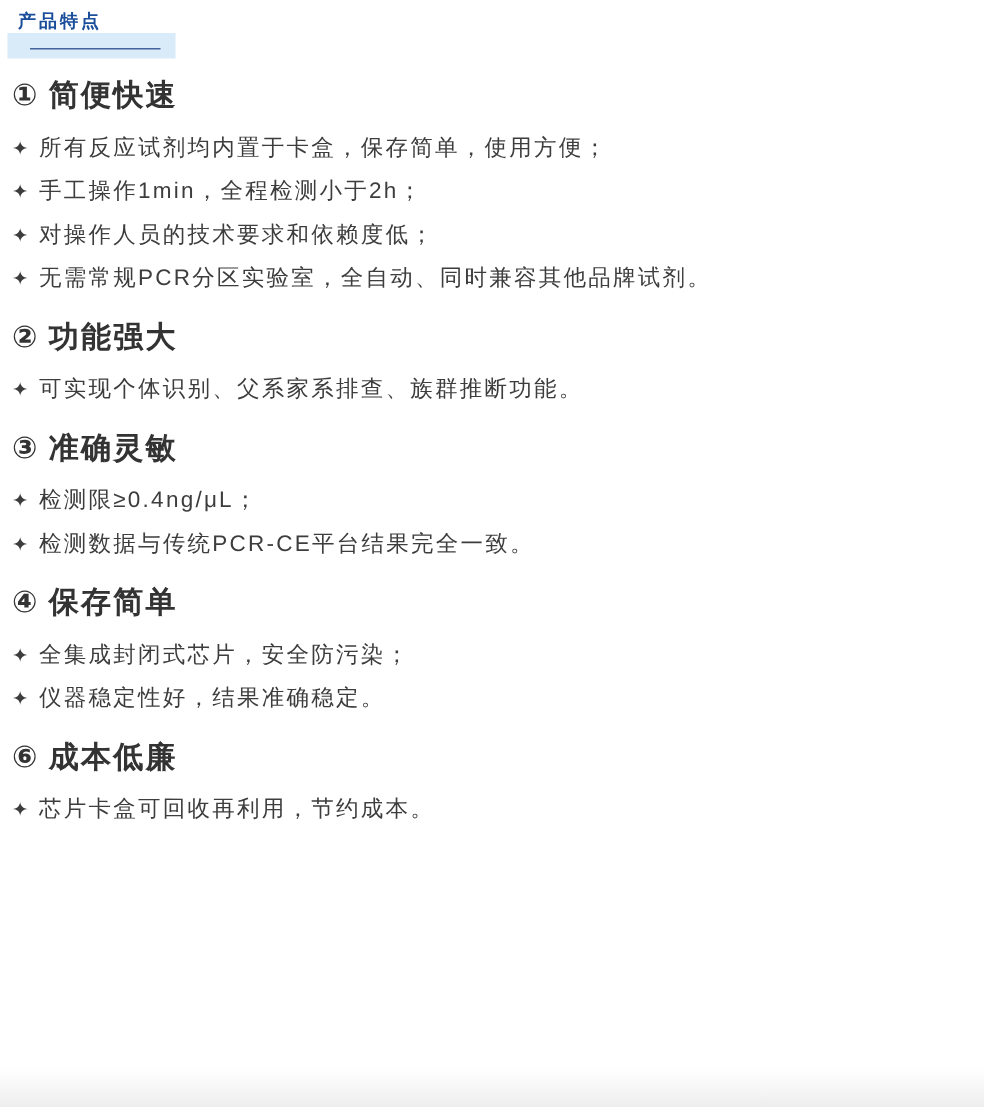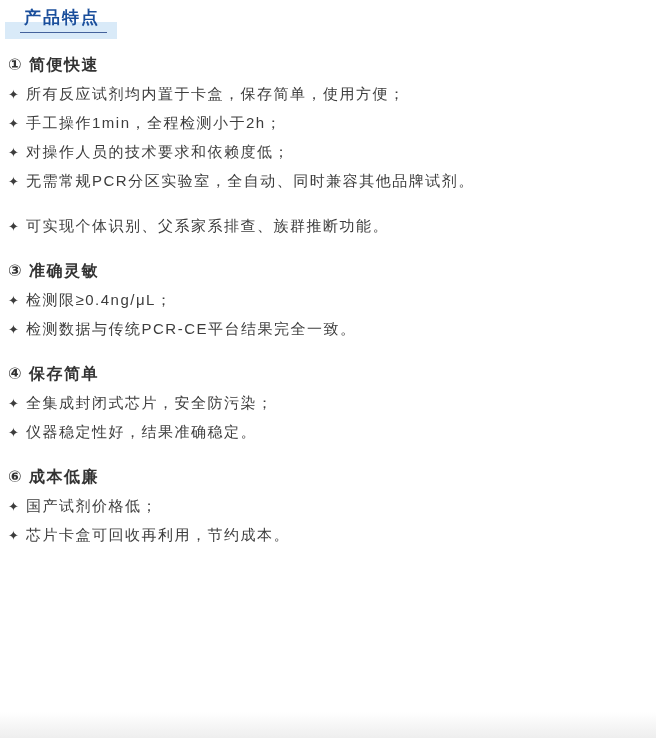--- a/index.html
+++ b/index.html
@@ -31,60 +31,60 @@
   .title-underline {
     position: absolute;
     left: 20px;
     top: 32px;
     width: 87px;
     height: 1px;
     background: #44629c;
   }
   .page-title {
     position: absolute;
-    left: 24px;
+    left: 12px;
     top: 6px;
     z-index: 1;
-    font-size: 17px;
+    font-size: 12px;
     font-weight: bold;
     letter-spacing: 2px;
     color: #1a4e9b;
     white-space: nowrap;
   }
   
   .content {
     padding-left: 8px;
   }
   .feature-section {
     margin-top: 16px;
   }
   .feature-section.first {
     margin-top: 8px;
   }
   .sec-heading {
     margin: 0;
     height: 29px;
     line-height: 29px;
-    font-size: 16px;
+    font-size: 20px;
     font-weight: bold;
     letter-spacing: 1.5px;
     color: #333333;
     white-space: nowrap;
   }
   .sec-num {
     margin-right: 6px;
   }
   .items {
     margin: 0;
     padding: 0;
     list-style: none;
   }
   .item {
     height: 29px;
-    line-height: 29px;
+    line-height: 40px;
     font-size: 15px;
     letter-spacing: 1.5px;
     color: #3d3d3d;
     white-space: nowrap;
   }
   .bullet {
     display: inline-block;
     width: 18px;
     font-size: 13px;
     color: #3d3d3d;
@@ -115,20 +115,21 @@
     <h3 class="sec-heading"><span class="sec-num">①</span><span>简便快速</span></h3>
     <ul class="items">
       <li class="item"><span class="bullet">✦</span><span>所有反应试剂均内置于卡盒，保存简单，使用方便；</span></li>
       <li class="item"><span class="bullet">✦</span><span>手工操作1min，全程检测小于2h；</span></li>
       <li class="item"><span class="bullet">✦</span><span>对操作人员的技术要求和依赖度低；</span></li>
       <li class="item"><span class="bullet">✦</span><span>无需常规PCR分区实验室，全自动、同时兼容其他品牌试剂。</span></li>
     </ul>
   </section>
 
   <section class="feature-section">
+    <h3 class="sec-heading"><span class="sec-num">②</span><span>功能强大</span></h3>
     <ul class="items">
       <li class="item"><span class="bullet">✦</span><span>可实现个体识别、父系家系排查、族群推断功能。</span></li>
     </ul>
   </section>
 
   <section class="feature-section">
     <h3 class="sec-heading"><span class="sec-num">③</span><span>准确灵敏</span></h3>
     <ul class="items">
       <li class="item"><span class="bullet">✦</span><span>检测限≥0.4ng/μL；</span></li>
       <li class="item"><span class="bullet">✦</span><span>检测数据与传统PCR-CE平台结果完全一致。</span></li>
@@ -140,20 +141,19 @@
     <ul class="items">
       <li class="item"><span class="bullet">✦</span><span>全集成封闭式芯片，安全防污染；</span></li>
       <li class="item"><span class="bullet">✦</span><span>仪器稳定性好，结果准确稳定。</span></li>
     </ul>
   </section>
 
 
   <section class="feature-section">
     <h3 class="sec-heading"><span class="sec-num">⑥</span><span>成本低廉</span></h3>
     <ul class="items">
-      <li class="item"><span class="bullet">✦</span><span>国产试剂价格低；</span></li>
       <li class="item"><span class="bullet">✦</span><span>芯片卡盒可回收再利用，节约成本。</span></li>
     </ul>
   </section>
 
 </div>
 
 <div class="bottom-fade"></div>
 
 </body></html>

